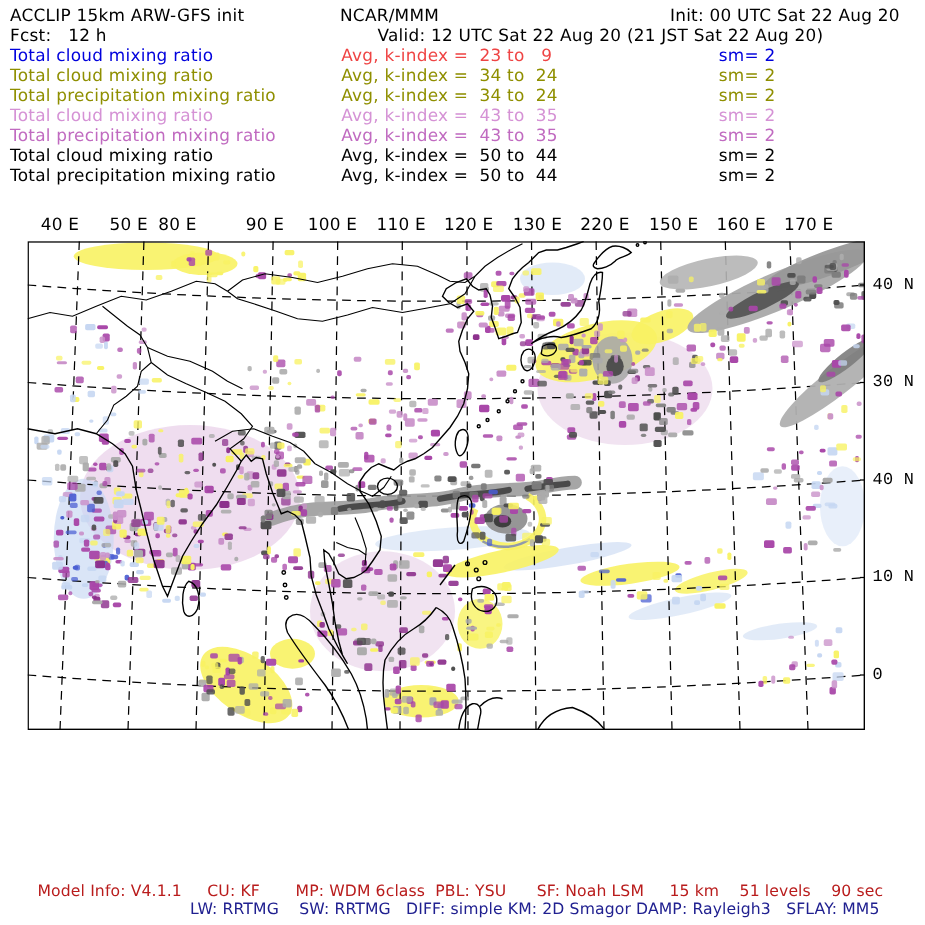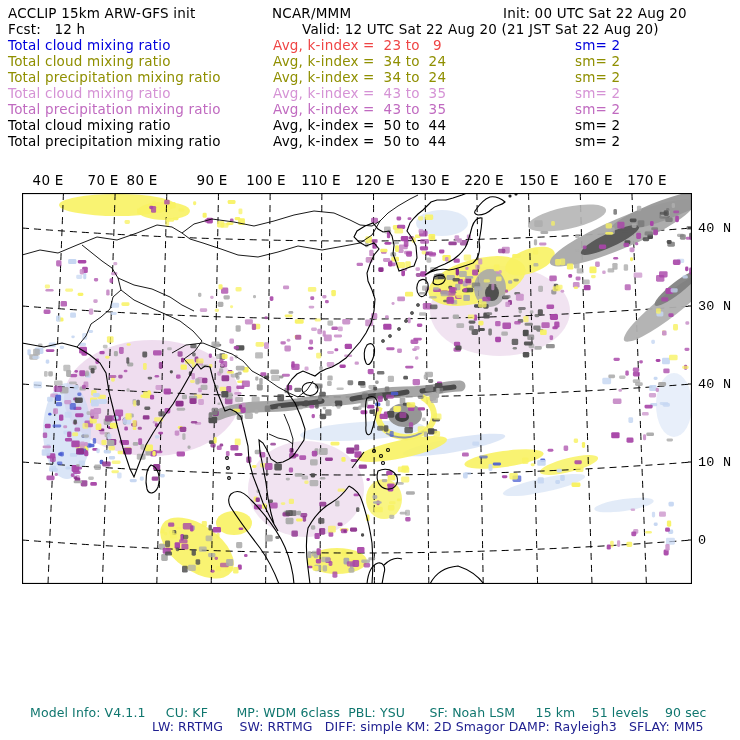--- a/index.html
+++ b/index.html
@@ -14,21 +14,21 @@
   .footer-line{position:absolute;white-space:pre;font-size:12.5px;letter-spacing:0.1px;}
 </style>
 </head>
 <body>
 
 <div id="page">
 
   <div>
     <span class="abs" style="left:8px;top:5px">ACCLIP 15km ARW-GFS init</span>
     <span class="abs" style="left:272px;top:5px">NCAR/MMM</span>
-    <span class="abs" style="left:503px;top:5px">Init: 00 UTC Sat 22 Aug 20</span>
+    <span class="abs" style="left:536px;top:5px">Init: 00 UTC Sat 22 Aug 20</span>
     <span class="abs" style="left:8px;top:21px">Fcst:   12 h</span>
     <span class="abs" style="left:302px;top:21px">Valid: 12 UTC Sat 22 Aug 20 (21 JST Sat 22 Aug 20)</span>
 
     <span class="abs" style="left: 8px; top: 37px; color: rgb(0, 0, 221);">Total cloud mixing ratio</span>
     <span class="abs" style="left: 273px; top: 37px; color: #ef4444;">Avg, k-index =  23 to   9</span>
     <span class="abs" style="left: 575px; top: 37px; color: rgb(0, 0, 221);">sm= 2</span>
 
     <span class="abs" style="left: 8px; top: 53px; color: rgb(143, 143, 0);">Total cloud mixing ratio</span>
     <span class="abs" style="left: 273px; top: 53px; color: rgb(143, 143, 0);">Avg, k-index =  34 to  24</span>
     <span class="abs" style="left: 575px; top: 53px; color: rgb(143, 143, 0);">sm= 2</span>
@@ -49,21 +49,21 @@
     <span class="abs" style="left: 273px; top: 117px; color: rgb(0, 0, 0);">Avg, k-index =  50 to  44</span>
     <span class="abs" style="left: 575px; top: 117px; color: rgb(0, 0, 0);">sm= 2</span>
 
     <span class="abs" style="left: 8px; top: 133px; color: rgb(0, 0, 0);">Total precipitation mixing ratio</span>
     <span class="abs" style="left: 273px; top: 133px; color: rgb(0, 0, 0);">Avg, k-index =  50 to  44</span>
     <span class="abs" style="left: 575px; top: 133px; color: rgb(0, 0, 0);">sm= 2</span>
   </div>
 
   <div>
     <span class="lon" style="left:48px">40 E</span>
-    <span class="lon" style="left:103px">70 E</span>
+    <span class="lon" style="left:103px">50 E</span>
     <span class="lon" style="left:142px">80 E</span>
     <span class="lon" style="left:212px">90 E</span>
     <span class="lon" style="left:266px">100 E</span>
     <span class="lon" style="left:321px">110 E</span>
     <span class="lon" style="left:375px">120 E</span>
     <span class="lon" style="left:430px">130 E</span>
     <span class="lon" style="left:484px">220 E</span>
     <span class="lon" style="left:539px">150 E</span>
     <span class="lon" style="left:593px">160 E</span>
     <span class="lon" style="left:647px">170 E</span>
@@ -1278,17 +1278,17 @@
             <line x1="666" y1="113" x2="670" y2="113"></line>
           <line x1="666" y1="191" x2="670" y2="191"></line>
             <line x1="666" y1="269" x2="670" y2="269"></line>
           <line x1="666" y1="347" x2="670" y2="347"></line>
         </g>
       </g>
     </svg>
   </div>
 
   <div>
-    <span class="footer-line" style="left: 30px; top: 705px; color: #0f766e;">Model Info: V4.1.1     CU: KF       MP: WDM 6class  PBL: YSU      SF: Noah LSM     15 km    51 levels    90 sec</span>
+    <span class="footer-line" style="left: 30px; top: 705px; color: #b91c1c;">Model Info: V4.1.1     CU: KF       MP: WDM 6class  PBL: YSU      SF: Noah LSM     15 km    51 levels    90 sec</span>
     <span class="footer-line" style="left: 152px; top: 719px; color: rgb(32, 32, 144);">LW: RRTMG    SW: RRTMG   DIFF: simple KM: 2D Smagor DAMP: Rayleigh3   SFLAY: MM5</span>
   </div>
 
 </div>
 
 </body></html>

